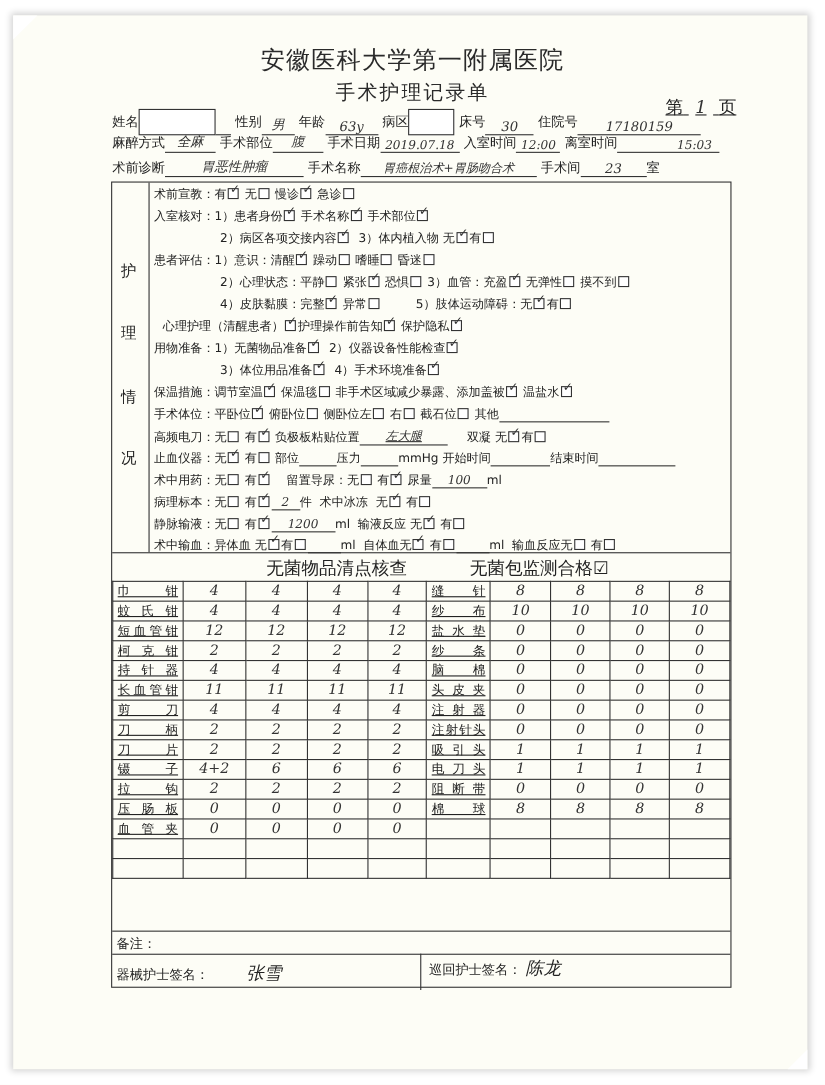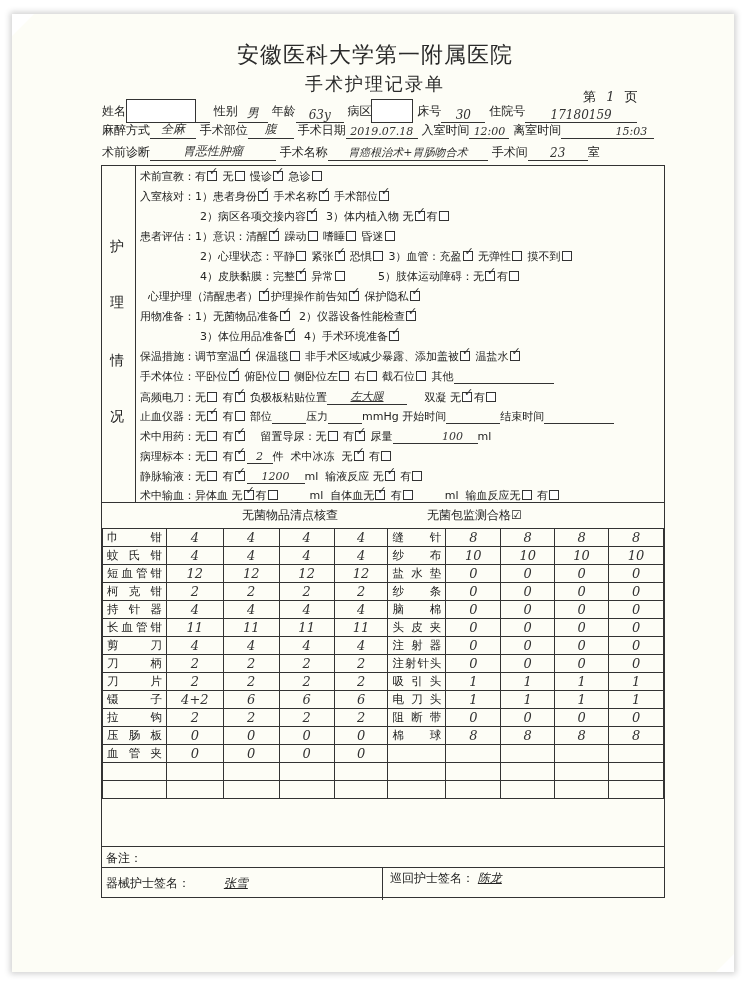--- a/index.html
+++ b/index.html
@@ -7,42 +7,42 @@
          font-family:"DejaVu Sans", "Liberation Sans", sans-serif; color:#222; }
   .paper { position:absolute; left:12px; top:14px; width:722px; height:958px;
            background:#fdfdf6; box-shadow: 0 0 6px 2px rgba(0,0,0,0.18); }
   .paper:before { content:""; position:absolute; left:0; top:0; width:0; height:0;
            border-top:22px solid #fff; border-right:22px solid transparent; }
   .paper:after { content:""; position:absolute; right:0; bottom:0; width:0; height:0;
            border-bottom:18px solid #fff; border-left:18px solid transparent; }
   .abs { position:absolute; white-space:nowrap; }
   .title1 { left:0; width:750px; text-align:center; top:40px; font-size:22px; letter-spacing:1px; color:#2a2a2a; }
   .title2 { left:0; width:750px; text-align:center; top:72px; font-size:18px; letter-spacing:2px; color:#2a2a2a; }
-  .pageno { left:583px; top:88px; font-size:13px; }
+  .pageno { left:605px; top:88px; font-size:16px;text-decoration:underline; }
   .hw { font-family:"DejaVu Serif", serif; font-style:italic; color:#333; }
   .lbl { font-size:12px; }
   .uline { display:inline-block; border-bottom:1px solid #333; text-align:center; vertical-align:bottom; }
   .redact { display:inline-block; border:1px solid #333; background:#fff; vertical-align:middle; }
   .frame { position:absolute; left:101px; top:165px; width:564px; height:733px; border:1.5px solid #333; box-sizing:border-box; }
   .sidecol { position:absolute; left:0; top:0; width:34px; height:336px; border-right:1px solid #333; box-sizing:border-box; }
   .sidechar { position:absolute; left:8px; font-size:14px; }
   .nursing { position:absolute; left:34px; top:0; width:528px; height:336px; font-size:11px; }
   .nl { position:absolute; white-space:nowrap; }
   .cb { display:inline-block; width:8px; height:8px; border:1px solid #333; margin:0 2px 0 1px; vertical-align:-1px; position:relative; background:#fff; }
   .cb.on:after { content:"✓"; position:absolute; left:1px; top:-7px; font-size:11px; color:#333; }
   .hr { position:absolute; left:0; width:562px; border-top:1px solid #333; }
-  .section-head { position:absolute; top:336px; left:0; width:562px; height:26px; font-size:12px; }
+  .section-head { position:absolute; top:336px; left:0; width:562px; height:26px; font-size:16px; }
   table.inv { position:absolute; left:0; top:362px; border-collapse:collapse; font-size:11px; }
   table.inv td { border:1px solid #333; height:18px; padding:0; text-align:center; box-sizing:border-box; }
-  table.inv td.nm { text-align:justify; text-align-last:justify; padding:0 4px; font-size:11.5px; }
+  table.inv td.nm { text-align:justify; text-align-last:justify; padding:0 4px; font-size:11.5px;text-decoration:underline; }
   table.inv tr.head td { height:36px; font-size:11px; line-height:13px; }
   table.inv td.val { font-family:"DejaVu Serif", serif; font-style:italic; font-size:13px; color:#333; }
   .notes { position:absolute; left:0; top:680px; width:562px; border-top:1px solid #333; height:53px; font-size:12px; }
   .sig-divider { position:absolute; left:280px; top:20px; height:33px; border-left:1px solid #333; }
-  .sig { font-family:"DejaVu Serif", serif; font-style:italic; font-size:12px;text-decoration:underline; }
+  .sig { font-family:"DejaVu Serif", serif; font-style:italic; font-size:16px; }
 </style>
 </head>
 <body>
 
 <div class="paper"></div>
 
 <div class="abs title1">安徽医科大学第一附属医院</div>
 <div class="abs title2">手术护理记录单</div>
 <div class="abs pageno">
   <span>第</span>
@@ -86,21 +86,21 @@
     <div class="nl" style="left:4px;top:63px;">患者评估：1）意识：清醒<span class="cb on"></span> 躁动<span class="cb"></span> 嗜睡<span class="cb"></span> 昏迷<span class="cb"></span></div>
     <div class="nl" style="left:64px;top:83px;">2）心理状态：平静<span class="cb"></span> 紧张<span class="cb on"></span> 恐惧<span class="cb"></span> 3）血管：充盈<span class="cb on"></span> 无弹性<span class="cb"></span> 摸不到<span class="cb"></span></div>
     <div class="nl" style="left:64px;top:103px;">4）皮肤黏膜：完整<span class="cb on"></span> 异常<span class="cb"></span> &nbsp;&nbsp;&nbsp;&nbsp;&nbsp;&nbsp;&nbsp;&nbsp;5）肢体运动障碍：无<span class="cb on"></span>有<span class="cb"></span></div>
     <div class="nl" style="left:12px;top:123px;">心理护理（清醒患者）<span class="cb on"></span>护理操作前告知<span class="cb on"></span> 保护隐私<span class="cb on"></span></div>
     <div class="nl" style="left:4px;top:143px;">用物准备：1）无菌物品准备<span class="cb on"></span> &nbsp;2）仪器设备性能检查<span class="cb on"></span></div>
     <div class="nl" style="left:64px;top:163px;">3）体位用品准备<span class="cb on"></span> &nbsp;4）手术环境准备<span class="cb on"></span></div>
     <div class="nl" style="left:4px;top:203px;">手术体位：平卧位<span class="cb on"></span> 俯卧位<span class="cb"></span> 侧卧位左<span class="cb"></span> 右<span class="cb"></span> 截石位<span class="cb"></span> 其他<span class="uline" style="width:100px;"></span></div>
     <div class="nl" style="left:4px;top:183px;">保温措施：调节室温<span class="cb on"></span> 保温毯<span class="cb"></span> 非手术区域减少暴露、添加盖被<span class="cb on"></span> 温盐水<span class="cb on"></span></div>
     <div class="nl" style="left:4px;top:223px;">高频电刀：无<span class="cb"></span> 有<span class="cb on"></span> 负极板粘贴位置<span class="uline hw" style="width:80px;text-decoration:underline;">左大腿</span> &nbsp;&nbsp;&nbsp;&nbsp;双凝 无<span class="cb on"></span>有<span class="cb"></span></div>
     <div class="nl" style="left:4px;top:243px;">止血仪器：无<span class="cb on"></span> 有<span class="cb"></span> 部位<span class="uline" style="width:34px;"></span>压力<span class="uline" style="width:34px;"></span><span>mmHg</span> 开始时间<span class="uline" style="width:54px;"></span>结束时间<span class="uline" style="width:70px;"></span></div>
-    <div class="nl" style="left:4px;top:263px;">术中用药：无<span class="cb"></span> 有<span class="cb on"></span> &nbsp;&nbsp;&nbsp;留置导尿：无<span class="cb"></span> 有<span class="cb on"></span> 尿量<span class="uline hw" style="width:50px;padding-left:35px;">100</span><span>ml</span></div>
+    <div class="nl" style="left:4px;top:263px;">术中用药：无<span class="cb"></span> 有<span class="cb on"></span> &nbsp;&nbsp;&nbsp;留置导尿：无<span class="cb"></span> 有<span class="cb on"></span> 尿量<span class="uline hw" style="width:50px;">100</span><span>ml</span></div>
     <div class="nl" style="left:4px;top:283px;">病理标本：无<span class="cb"></span> 有<span class="cb on"></span><span class="uline hw" style="width:26px;">2</span>件 &nbsp;术中冰冻 &nbsp;无<span class="cb on"></span> 有<span class="cb"></span></div>
     <div class="nl" style="left:4px;top:303px;">静脉输液：无<span class="cb"></span> 有<span class="cb on"></span><span class="uline hw" style="width:58px;">1200</span><span>ml</span> &nbsp;输液反应 无<span class="cb on"></span> 有<span class="cb"></span></div>
     <div class="nl" style="left:4px;top:322px;">术中输血：异体血 无<span class="cb on"></span>有<span class="cb"></span><span class="uline" style="width:30px;"></span><span>ml</span> &nbsp;自体血无<span class="cb on"></span> 有<span class="cb"></span><span class="uline" style="width:30px;"></span><span>ml</span> &nbsp;输血反应无<span class="cb"></span> 有<span class="cb"></span></div>
   </div>
 
   <div class="hr" style="top:336px;"></div>
   <div class="section-head">
     <span class="abs" style="left:140px;top:5px;">无菌物品清点核查</span>
     <span class="abs" style="left:325px;top:5px;">无菌包监测合格☑</span>
   </div>

